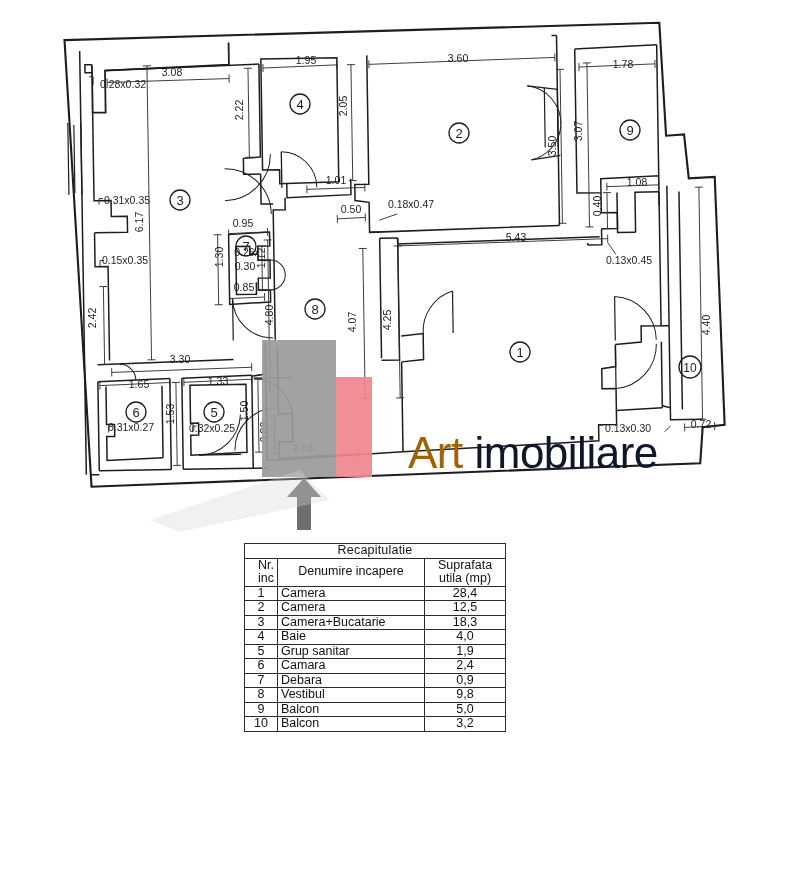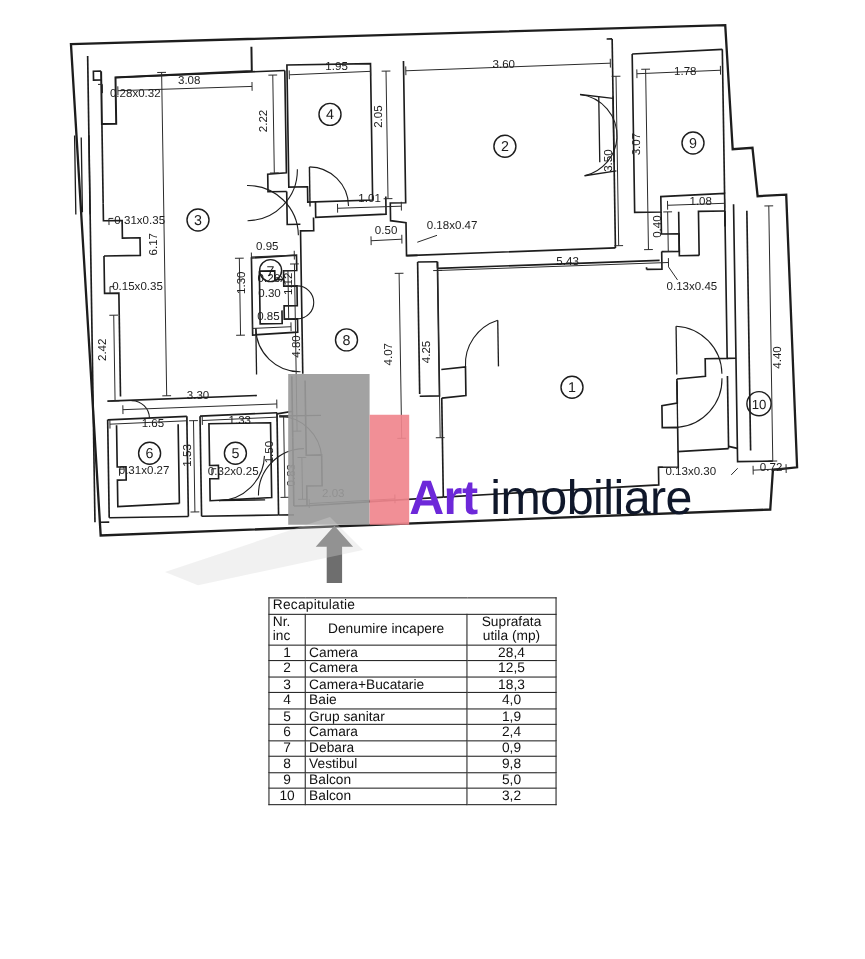--- a/index.html
+++ b/index.html
@@ -9,28 +9,28 @@
   #plan-svg{position:absolute;left:0;top:0;}
   #table-wrap{position:absolute;left:244px;top:543px;width:262px;}
   table.recap{border-collapse:collapse;width:262px;
               font-family:"Liberation Sans","DejaVu Sans",sans-serif;
               color:#111;background:#fff;}
   table.recap td,table.recap th{border:1px solid #2b2b2b;padding:0 3px;
               font-weight:normal;font-size:12.5px;line-height:1.08;}
   td.c-num{width:26px;text-align:center;font-size:12.5px;}
   td.c-name{text-align:left;padding-left:4px;}
   td.c-area{width:74px;text-align:center;}
-  th.title{text-align:left;font-size:19px;padding:3px 0 4px;letter-spacing:.2px;}
-  th.h-num{width:26px;text-align:left;font-size:11.5px;line-height:1.0;padding:1px 0;}
+  th.title{text-align:center;font-size:19px;padding:3px 0 4px;letter-spacing:.2px;}
+  th.h-num{width:26px;text-align:right;font-size:11.5px;line-height:1.0;padding:1px 0;}
   th.h-name{text-align:center;font-size:13.5px;}
   th.h-area{width:74px;text-align:center;font-size:13px;line-height:1.08;padding:1px 2px;}
   td.c-sum{text-align:center;padding-left:18px;}
   .wm{position:absolute;pointer-events:none;}
   #wm-text{left:372px;top:428px;font-size:44px;letter-spacing:-.5px;white-space:nowrap;}
-  #wm-art{color:#6d28d9;font-weight:bold;}
+  #wm-art{color:#a16207;font-weight:normal;padding-left:36px;}
   #wm-imo{color:#0f172a;font-weight:normal;}
 </style>
 </head>
 <body>
 
 <div id="plan-wrap">
 
   <svg id="plan-svg" width="786" height="545" viewBox="0 0 786 545">
     <defs>
       <g id="walls-group"></g>

